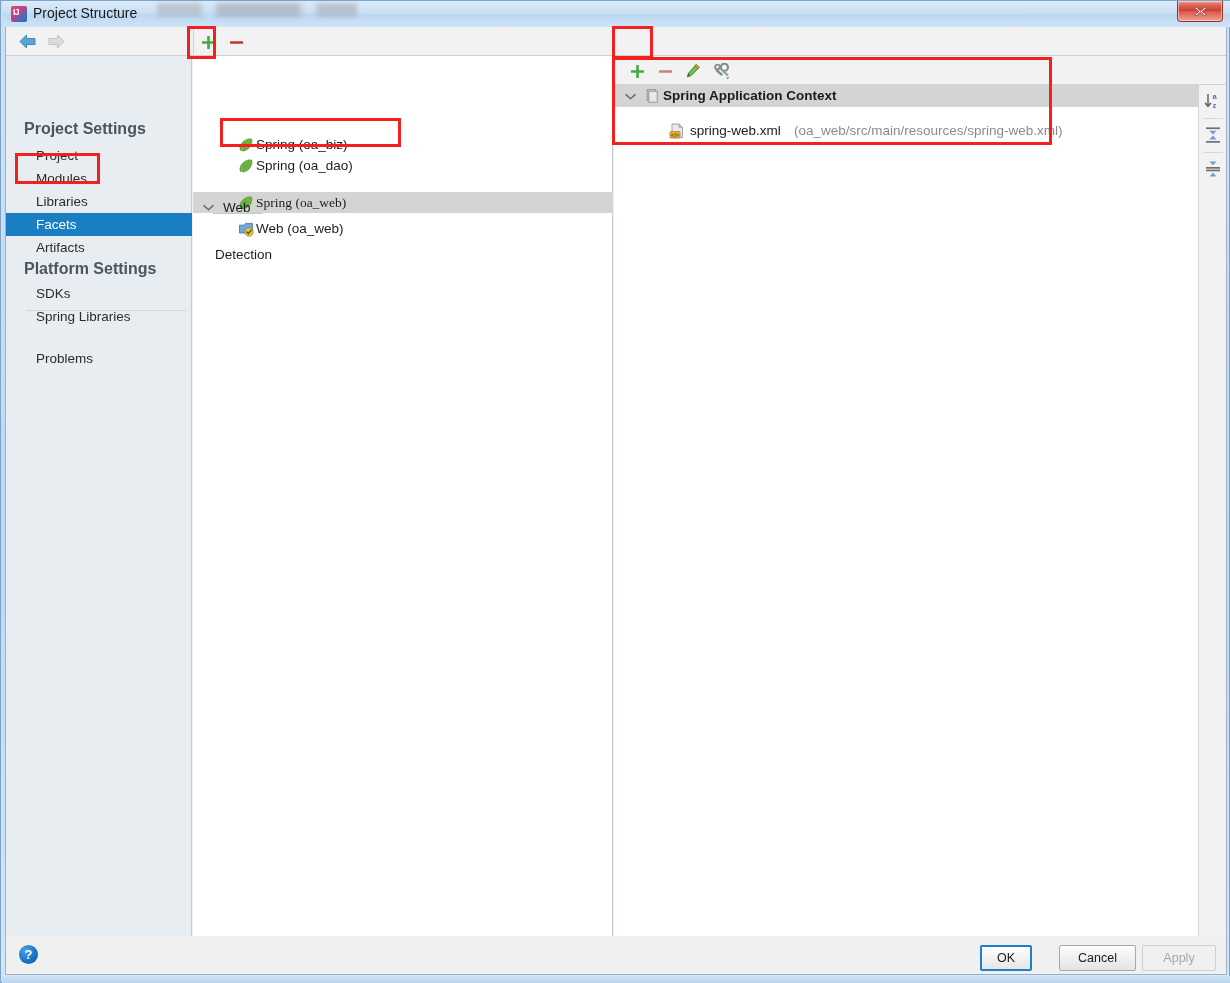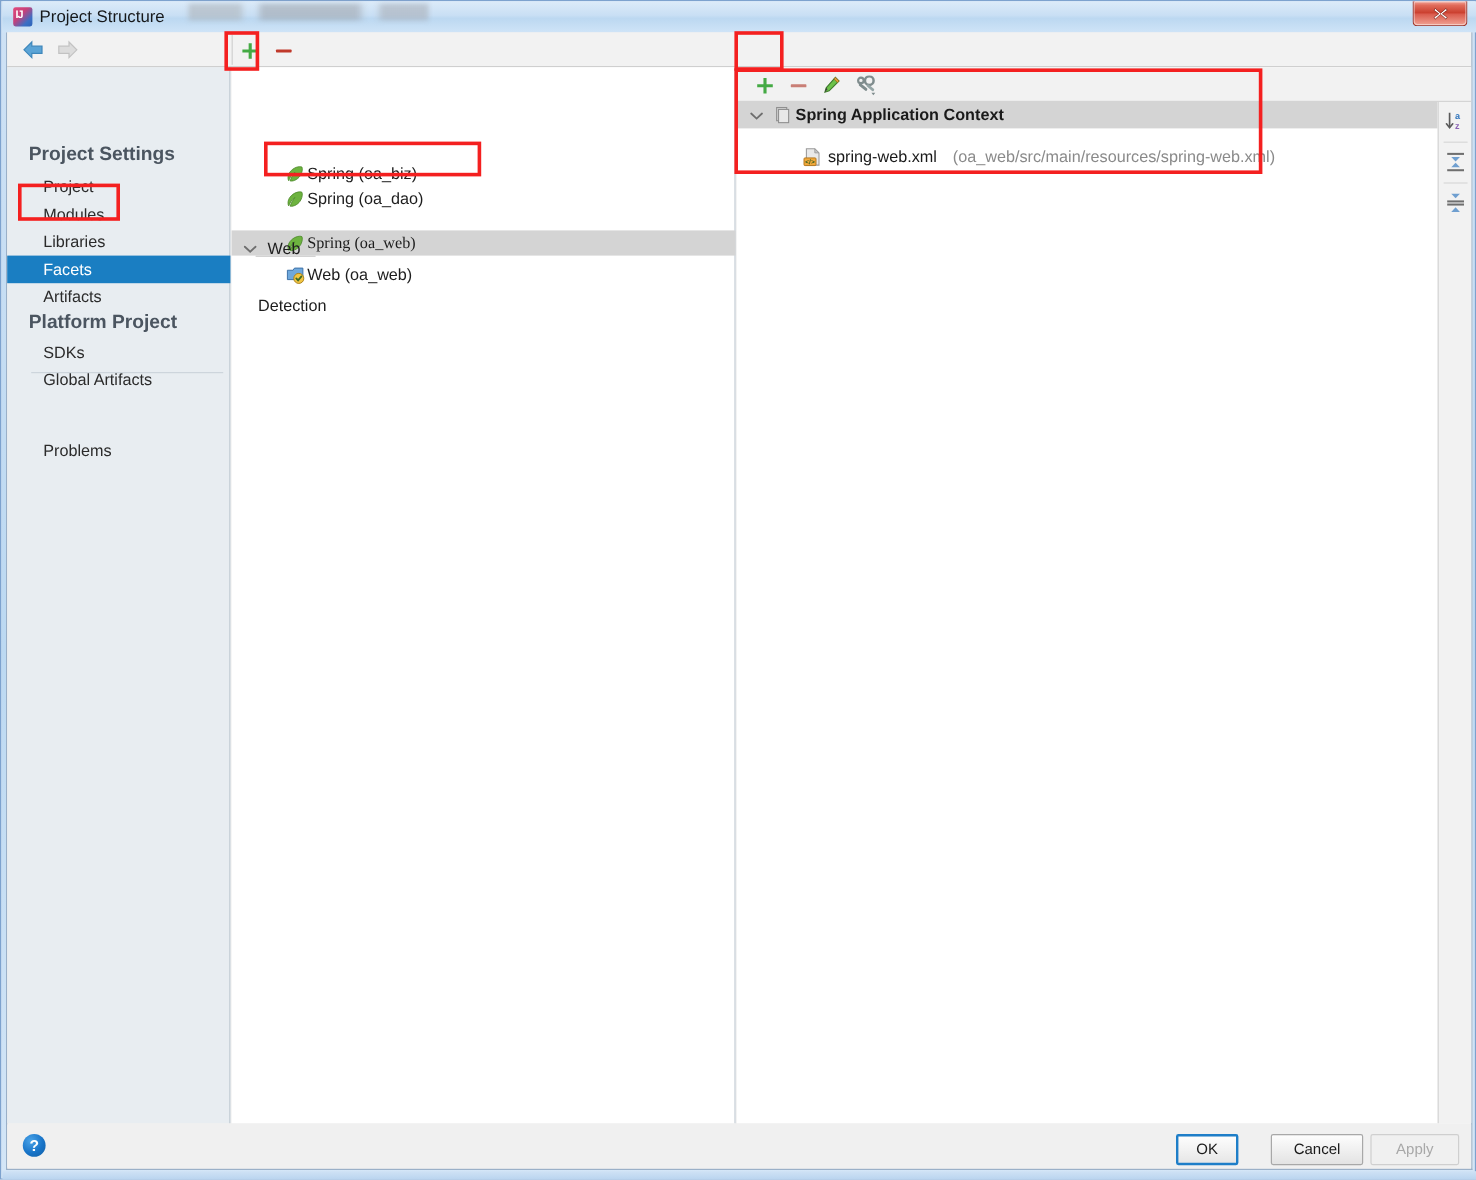--- a/index.html
+++ b/index.html
@@ -302,29 +302,29 @@
           <rect x="1" y="6.2" width="13" height="2.6" rx="0.6" fill="#c0392b"></rect>
         </svg>
       </div>
 
       <div class="tb-sep" style="left:607px;"></div>
     </div>
 
     <div id="sidebar">
       <div id="side-divider"></div>
     <div class="side-section" style="top: 64px;">Project Settings</div>
-        <div class="side-section" style="top: 204px;">Platform Project</div>
+        <div class="side-section" style="top: 204px;">Platform Settings</div>
         <div class="side-item" style="top: 88px;">Project</div>
         <div class="side-item" style="top: 111px;">Modules</div>
         <div class="side-item" style="top: 134px;">Libraries</div>
         <div class="side-item selected" style="top: 157px;">Facets</div>
         <div class="side-item" style="top: 180px;">Artifacts</div>
         <div class="side-item" style="top: 226px;">SDKs</div>
-        <div class="side-item" style="top: 249px;">Global Artifacts</div>
-        <div class="side-item" style="top: 308px;">Problems</div>
+        <div class="side-item" style="top: 249px;">Spring Libraries</div>
+        <div class="side-item" style="top: 291px;">Problems</div>
       </div>
 
     <div id="mid-panel">
       <div id="mid-divider"></div>
         <div class="tree-row" style="top: 78px;">
           <span class="node-icon" style="left: 45px;"><svg width="16" height="16" viewBox="0 0 16 16">
               <path d="M13.6 2.2 C11.2 1.2 6.4 2.6 3.6 6.4 C1.6 9.1 1.8 12.4 2.6 13.6 C3.2 11.6 5.0 8.6 7.8 6.6 C6.0 8.8 4.4 11.6 3.8 13.8 C7.0 14.4 11.2 11.8 12.8 8.4 C14.0 5.9 14.2 3.4 13.6 2.2 Z" fill="#6db33f" stroke="#4e8a2c" stroke-width="0.7"></path>
             </svg></span>
           <span class="tree-label" style="left: 63px;">Spring (oa_biz)</span>
         </div>

